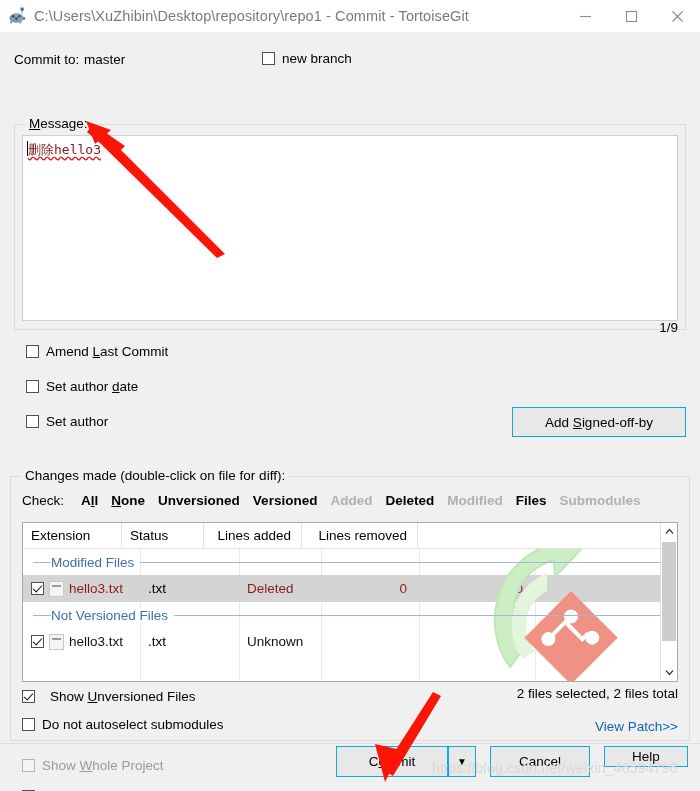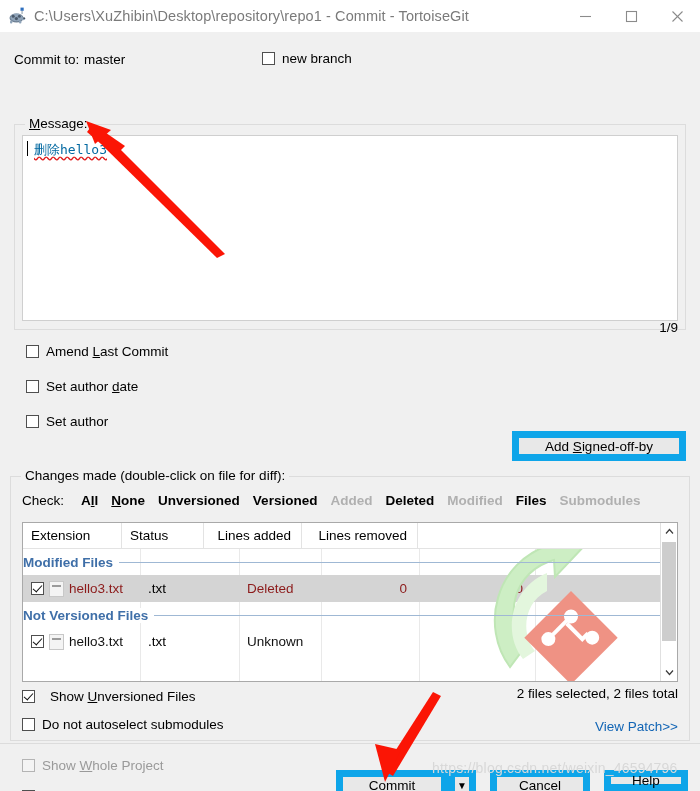--- a/index.html
+++ b/index.html
@@ -116,24 +116,24 @@
     position: absolute;
     left: 22px; top: 103px;
     width: 656px; height: 186px;
     background: #ffffff;
     border: 1px solid #cfcfcf;
     box-sizing: border-box;
     overflow: hidden;
   }
   #msgtext {
     position: absolute;
-    left: 11px; top: 6px;
+    left: 5px; top: 6px;
     font-family: "DejaVu Sans Mono", "Liberation Mono", monospace;
     font-size: 13px;
-    color: #0369a1;
+    color: #7f1d1d;
     white-space: pre;
     line-height: 16px;
   }
   #msgtext .squig {
     text-decoration: underline wavy #e01b1b;
     text-decoration-skip-ink: none;
     text-underline-offset: 2px;
   }
   #caret {
     position:absolute;
@@ -151,22 +151,21 @@
     font-size: 13.5px;
     color: #000;
     display: flex;
     align-items: center;
     justify-content: center;
     position: absolute;
     cursor: default;
   }
   .btn.flat {
     background: #e8e8e8;
-    border: 7px solid #0ea5e9;
-    margin-top: 24px;
+    border: 1px solid #0ea5e9;
   }
 
   
   #checkrow {
     position: absolute;
     left: 22px; top: 461px;
     display: flex;
     align-items: baseline;
     gap: 0px;
     font-size: 13.5px;
@@ -209,23 +208,22 @@
     padding-left: 8px;
     height: 25px;
   }
   #listhead .hc.num { justify-content: flex-end; padding-right: 10px; padding-left:0; }
 
   .grp-row {
     height: 26px;
     display: flex;
     align-items: center;
     position: relative;
-    padding-left: 0;
-    box-sizing: border-box;
-    font-weight: bold;
+    padding-left: 28px;
+    box-sizing: border-box;
   }
   .grp-row .gname {
     color: #3f6fa8;
     font-size: 13.5px;
     background: #fff;
     padding-right: 6px;
     position: relative;
     z-index: 2;
   }
   .grp-row .gline {

